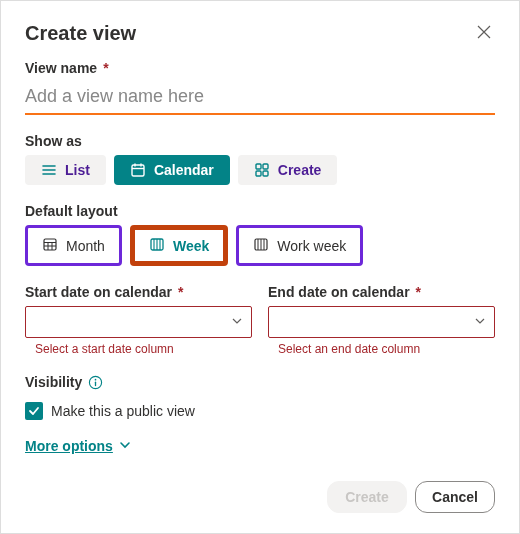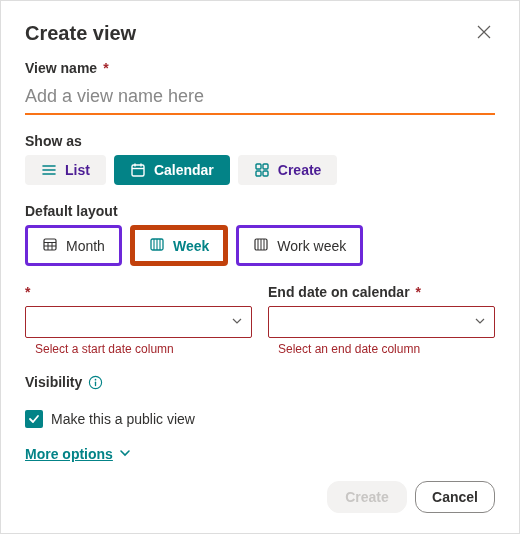--- a/index.html
+++ b/index.html
@@ -118,21 +118,21 @@
     margin-left: 10px;
   }
   .info-icon {
     display:inline-flex;
     color: #038387;
   }
   .check-row {
     display: flex;
     align-items: center;
     gap: 8px;
-    margin-top: 20px;
+    margin-top: 12px;
   }
   .checkbox {
     width: 18px;
     height: 18px;
     border-radius: 2px;
     background: #038387;
     display: flex;
     align-items: center;
     justify-content: center;
     color: #fff;
@@ -265,20 +265,21 @@
             </svg>
         </span>
         <span>Work week</span>
       </button>
     </div>
   </div>
 
   <div class="date-row">
     <div class="date-col">
       <div class="label">
+        <span>Start date on calendar</span>
         <span class="req">*</span>
       </div>
       <div class="dropdown">
         <span></span>
         <span class="chev">
           <svg width="12" height="12" viewBox="0 0 12 12">
               <path d="M2 4l4 4 4-4" stroke="#605e5c" stroke-width="1.2" fill="none"></path>
             </svg>
         </span>
       </div>

